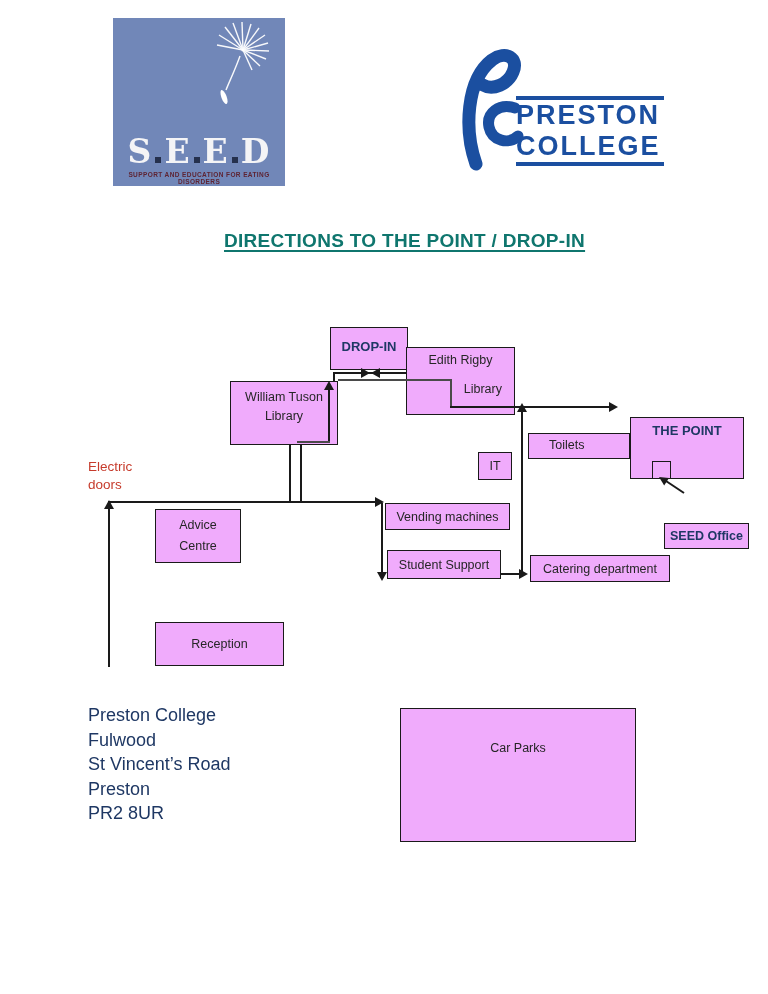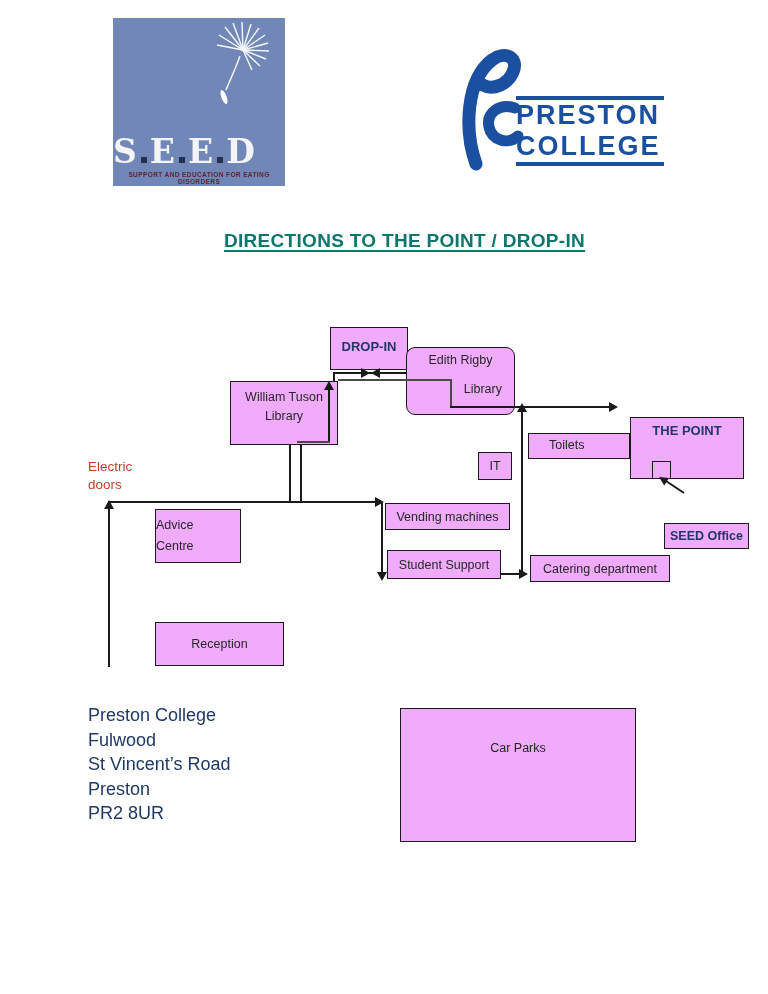--- a/index.html
+++ b/index.html
@@ -2,21 +2,21 @@
 <html><head>
 <meta charset="utf-8">
 <style>
   html,body{margin:0;padding:0;background:#fff;}
   .page{position:relative;width:768px;height:994px;background:#ffffff;overflow:hidden;
         font-family:"Liberation Sans",sans-serif;color:#262626;}
 
   
   .seed-logo{position:absolute;left:113px;top:18px;width:172px;height:168px;background:#7187b8;}
   .seed-logo svg{position:absolute;left:0;top:0;}
-  .seed-word{position:absolute;left:0;top:116px;width:100%;
+  .seed-word{position:absolute;left:0;top:116px;width:100%;text-align:center;
              font-family:"DejaVu Serif",serif;font-weight:bold;font-size:33px;color:#f4f4f6;
              letter-spacing:1px;line-height:36px;}
   .seed-dot{display:inline-block;width:6px;height:6px;background:#25304d;margin:0 3px;}
   .seed-tagline{position:absolute;left:0;top:153px;width:100%;text-align:center;
                 font-size:6.5px;color:#5e2433;letter-spacing:0.4px;font-weight:bold;}
 
   .pc-logo{position:absolute;left:452px;top:44px;width:228px;height:136px;}
   .pc-mono{position:absolute;left:0;top:2px;}
   .pc-text{position:absolute;left:64px;top:52px;width:148px;}
   .pc-bar{height:4px;background:#1b4fa0;}
@@ -28,30 +28,30 @@
              letter-spacing:0.3px;text-decoration:underline;text-decoration-thickness:2px;
              text-underline-offset:3px;white-space:nowrap;}
 
   
   .box{position:absolute;border:1.5px solid #1a1a1a;background:#f0abfc;box-sizing:border-box;
        font-size:12.5px;color:#262626;z-index:2;}
   .center{display:flex;align-items:center;justify-content:center;}
   .navy{color:#1f3864;font-weight:bold;font-size:13px;}
 
   .b-dropin{left:330px;top:327px;width:78px;height:43px;padding-bottom:5px;}
-  .b-edith{left:406px;top:347px;width:109px;height:68px;border-radius:9px;}
+  .b-edith{left:406px;top:347px;width:109px;height:68px;}
   .b-edith .l1{text-align:center;margin-top:5px;}
   .b-edith .l2{text-align:right;padding-right:12px;margin-top:15px;}
   .b-tuson{left:230px;top:381px;width:108px;height:64px;text-align:center;padding-top:6px;line-height:19px;}
   .b-toilets{left:528px;top:433px;width:102px;height:26px;line-height:23px;padding-left:20px;}
   .b-point{left:630px;top:417px;width:114px;height:62px;text-align:center;padding-top:5px;}
   .b-sq{left:652px;top:461px;width:19px;height:18px;}
   .b-seedoff{left:664px;top:491px;width:85px;height:26px;margin-top:32px;}
   .b-it{left:478px;top:452px;width:34px;height:28px;}
-  .b-advice{left:155px;top:509px;width:86px;height:54px;text-align:left;padding-top:5px;line-height:21px;}
+  .b-advice{left:155px;top:509px;width:86px;height:54px;text-align:center;padding-top:5px;line-height:21px;}
   .b-vending{left:385px;top:503px;width:125px;height:27px;}
   .b-student{left:387px;top:550px;width:114px;height:29px;}
   .b-catering{left:530px;top:555px;width:140px;height:27px;}
   .b-reception{left:155px;top:622px;width:129px;height:44px;}
   .b-carparks{left:400px;top:708px;width:236px;height:134px;text-align:center;padding-top:32px;}
 
   
   .ln{position:absolute;background:#1a1a1a;z-index:3;}
   .ln.gray{background:#4a4a4a;}
   .ah{position:absolute;width:0;height:0;z-index:4;}

